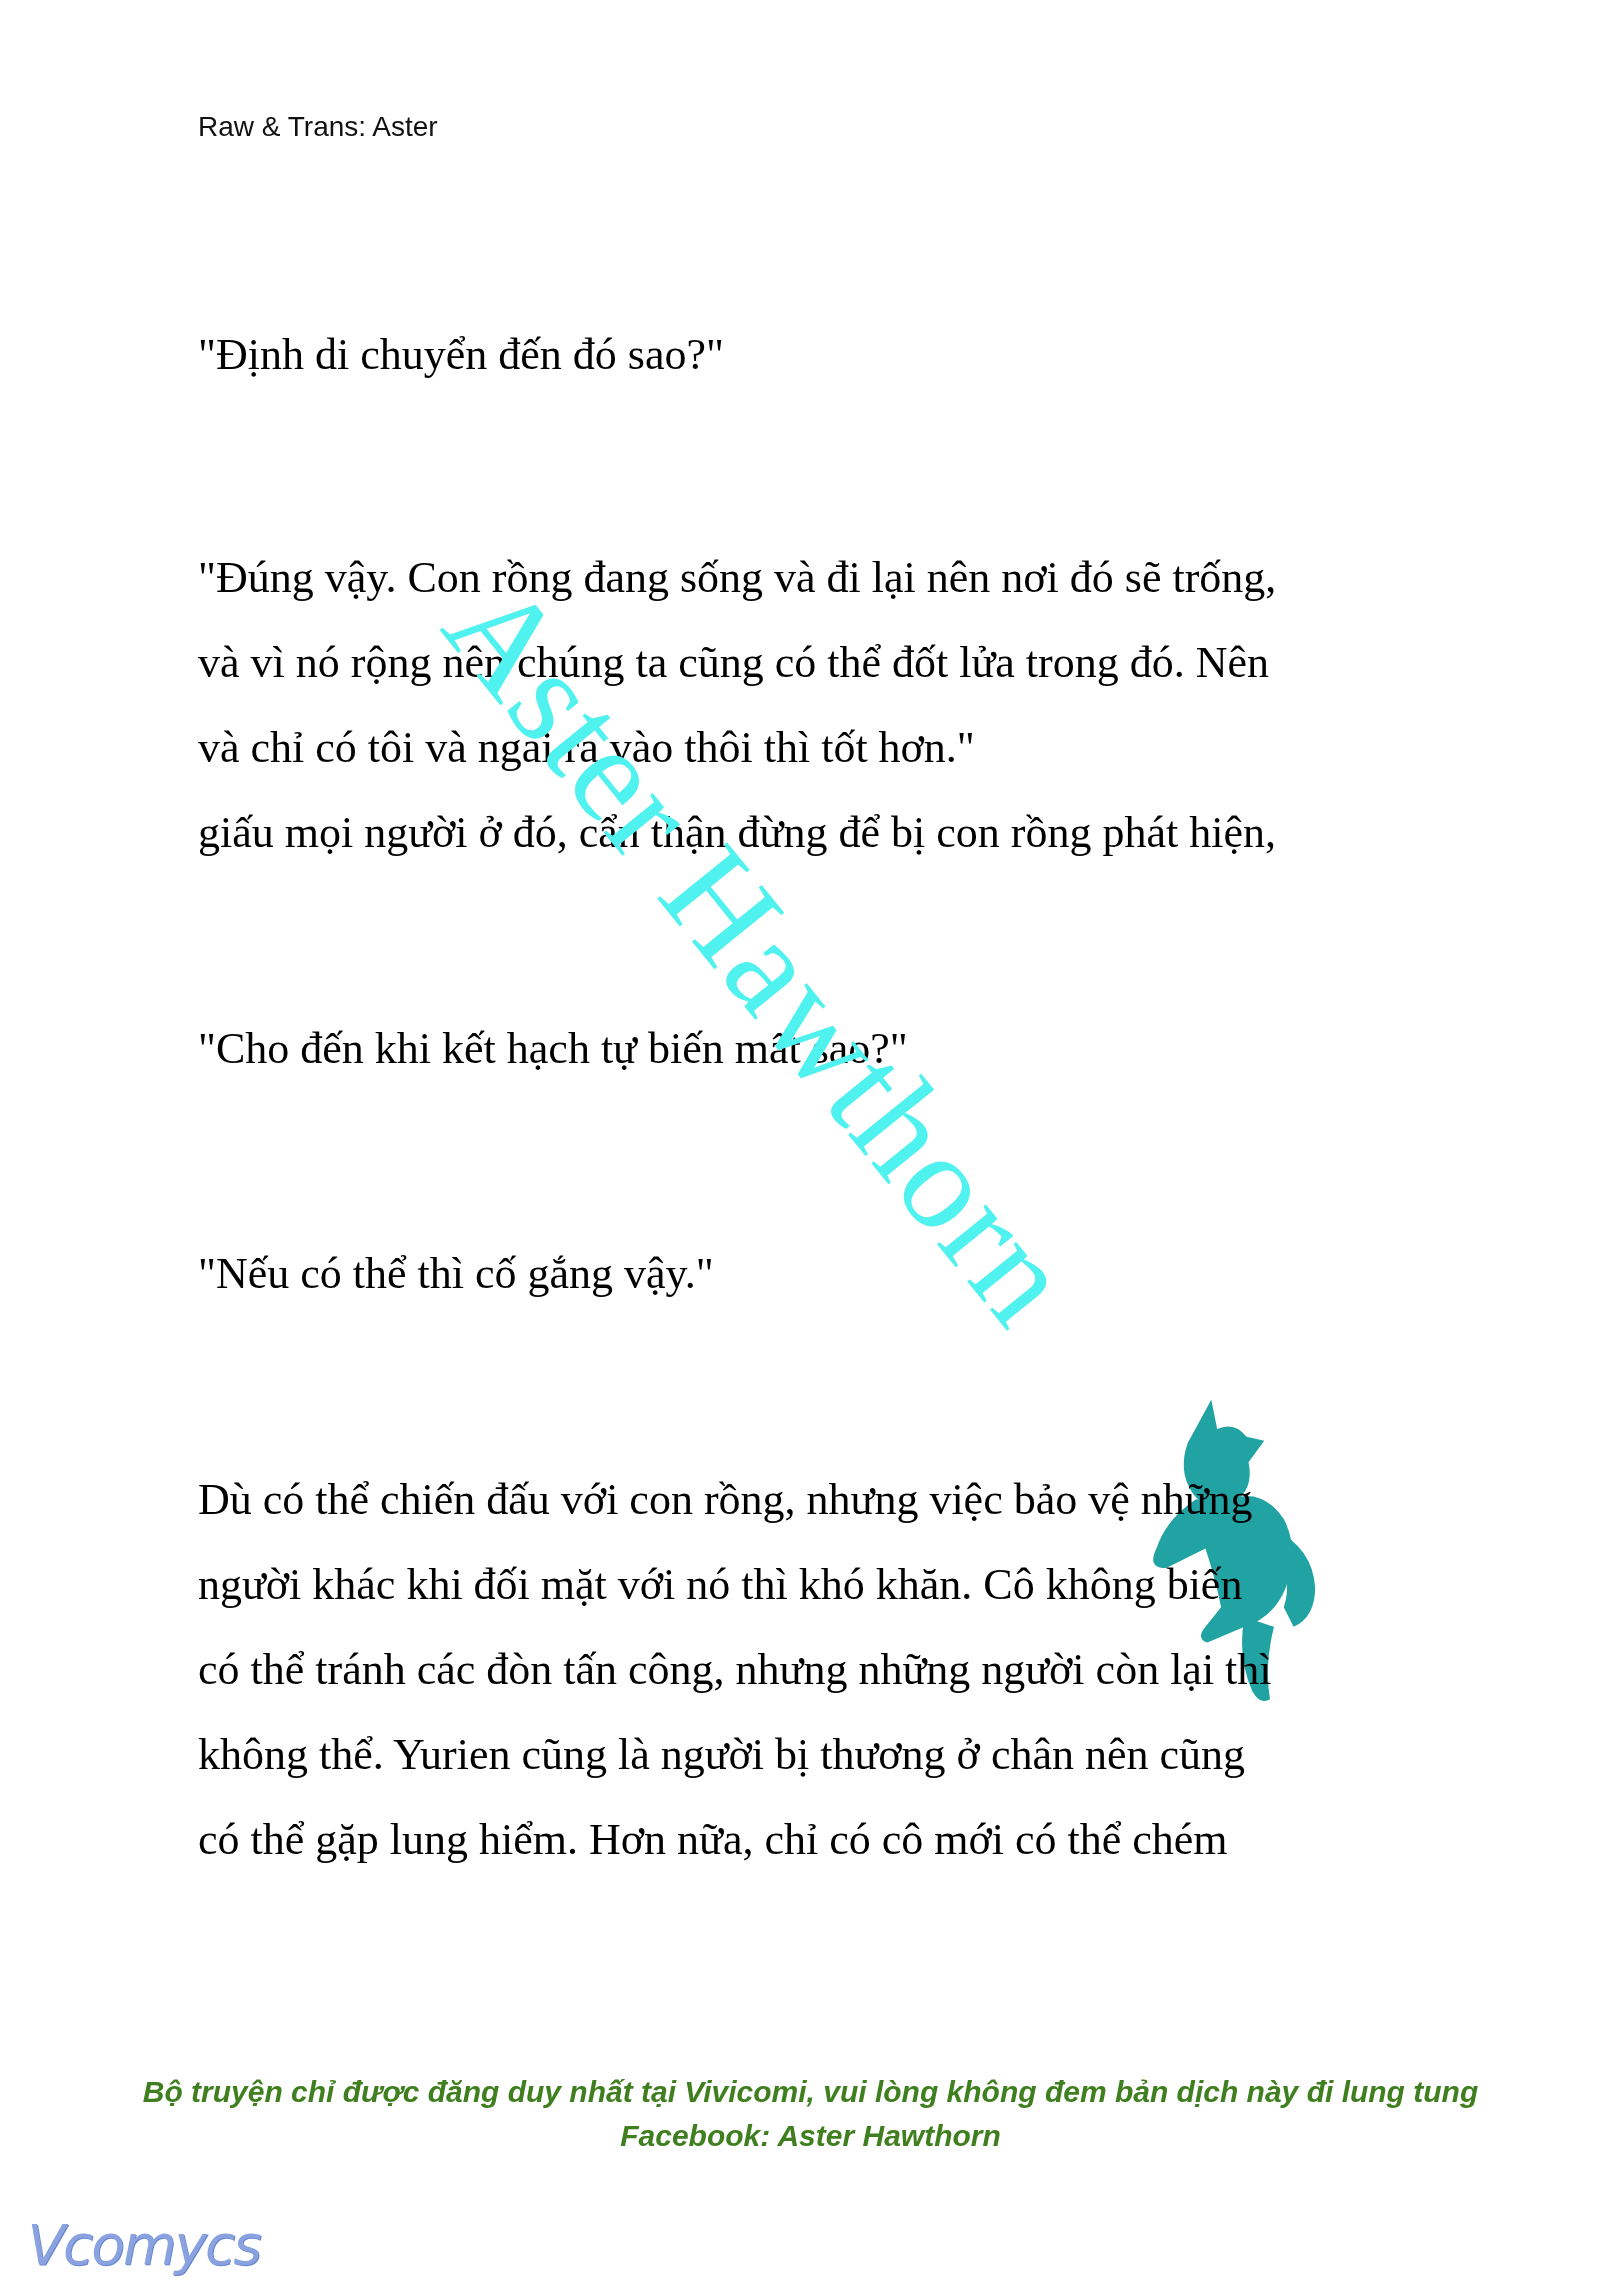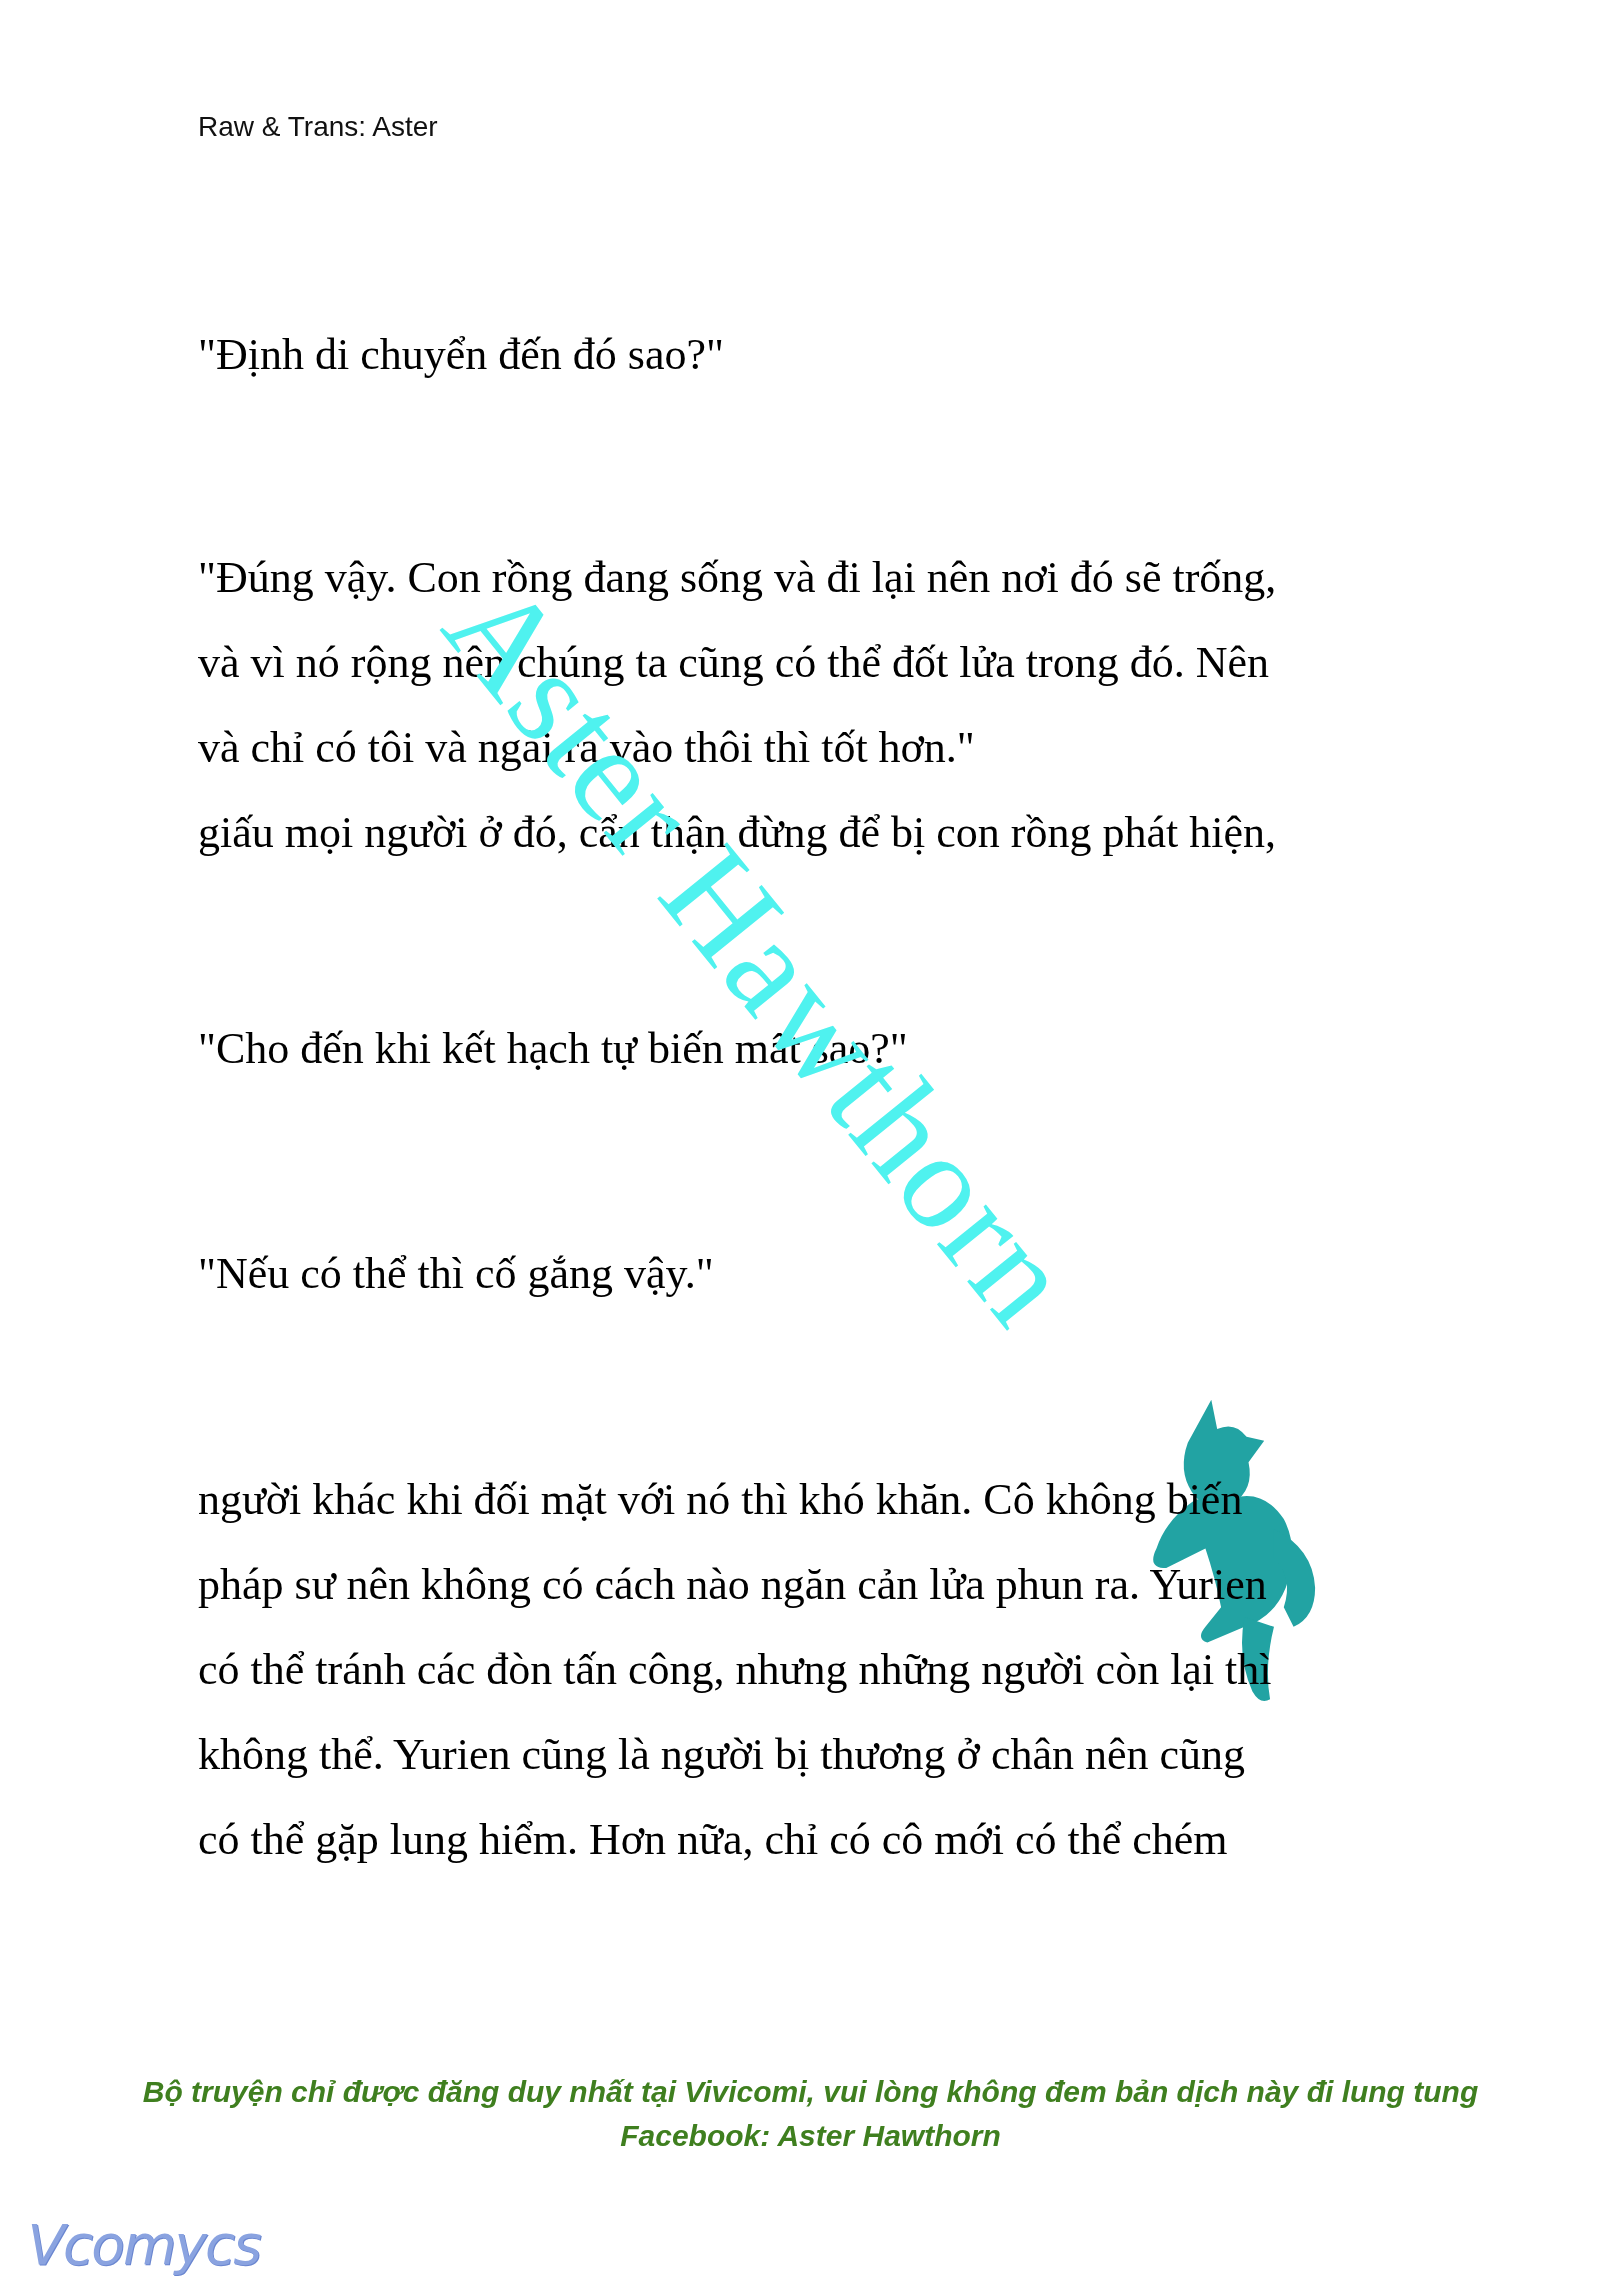--- a/index.html
+++ b/index.html
@@ -58,22 +58,22 @@
 
   <div class="body-text" style="top:1006px">
     <span class="line">"Cho đến khi kết hạch tự biến mất sao?"</span>
   </div>
 
   <div class="body-text" style="top:1231px">
     <span class="line">"Nếu có thể thì cố gắng vậy."</span>
   </div>
 
   <div class="body-text" style="top:1457px">
+    <span class="line">Dù có thể chiến đấu với con rồng, nhưng việc bảo vệ những</span>
     <span class="line">người khác khi đối mặt với nó thì khó khăn. Cô không biến</span>
-    <span class="line">pháp sư nên không có cách nào ngăn cản lửa phun ra. Yurien</span>
     <span class="line">có thể tránh các đòn tấn công, nhưng những người còn lại thì</span>
     <span class="line">không thể. Yurien cũng là người bị thương ở chân nên cũng</span>
     <span class="line">có thể gặp lung hiểm. Hơn nữa, chỉ có cô mới có thể chém</span>
   </div>
 
   <div class="watermark">Aster Hawthorn</div>
 
   <svg class="cat" viewBox="0 0 250 340">
     <g fill="#22a3a3">
 

